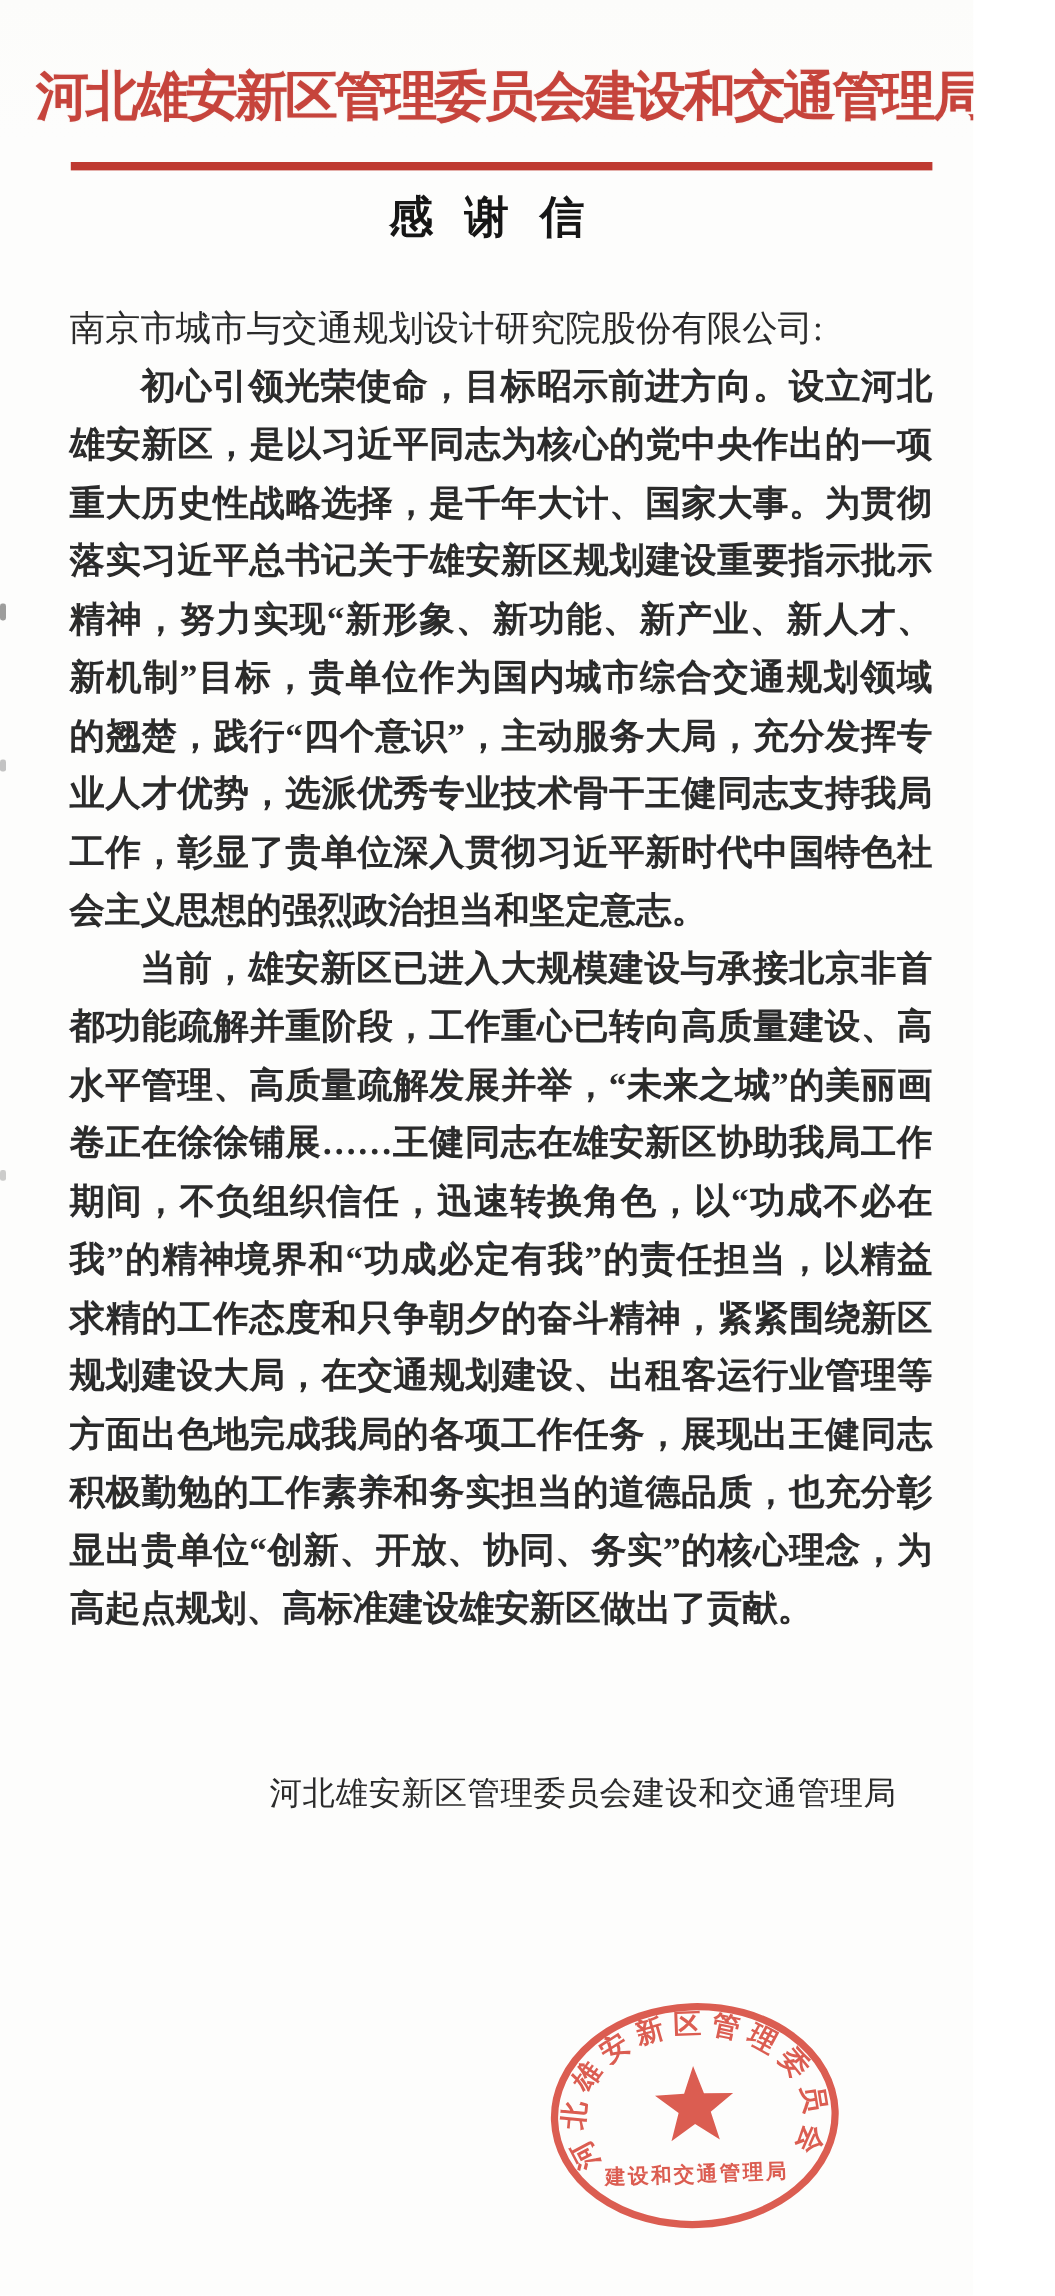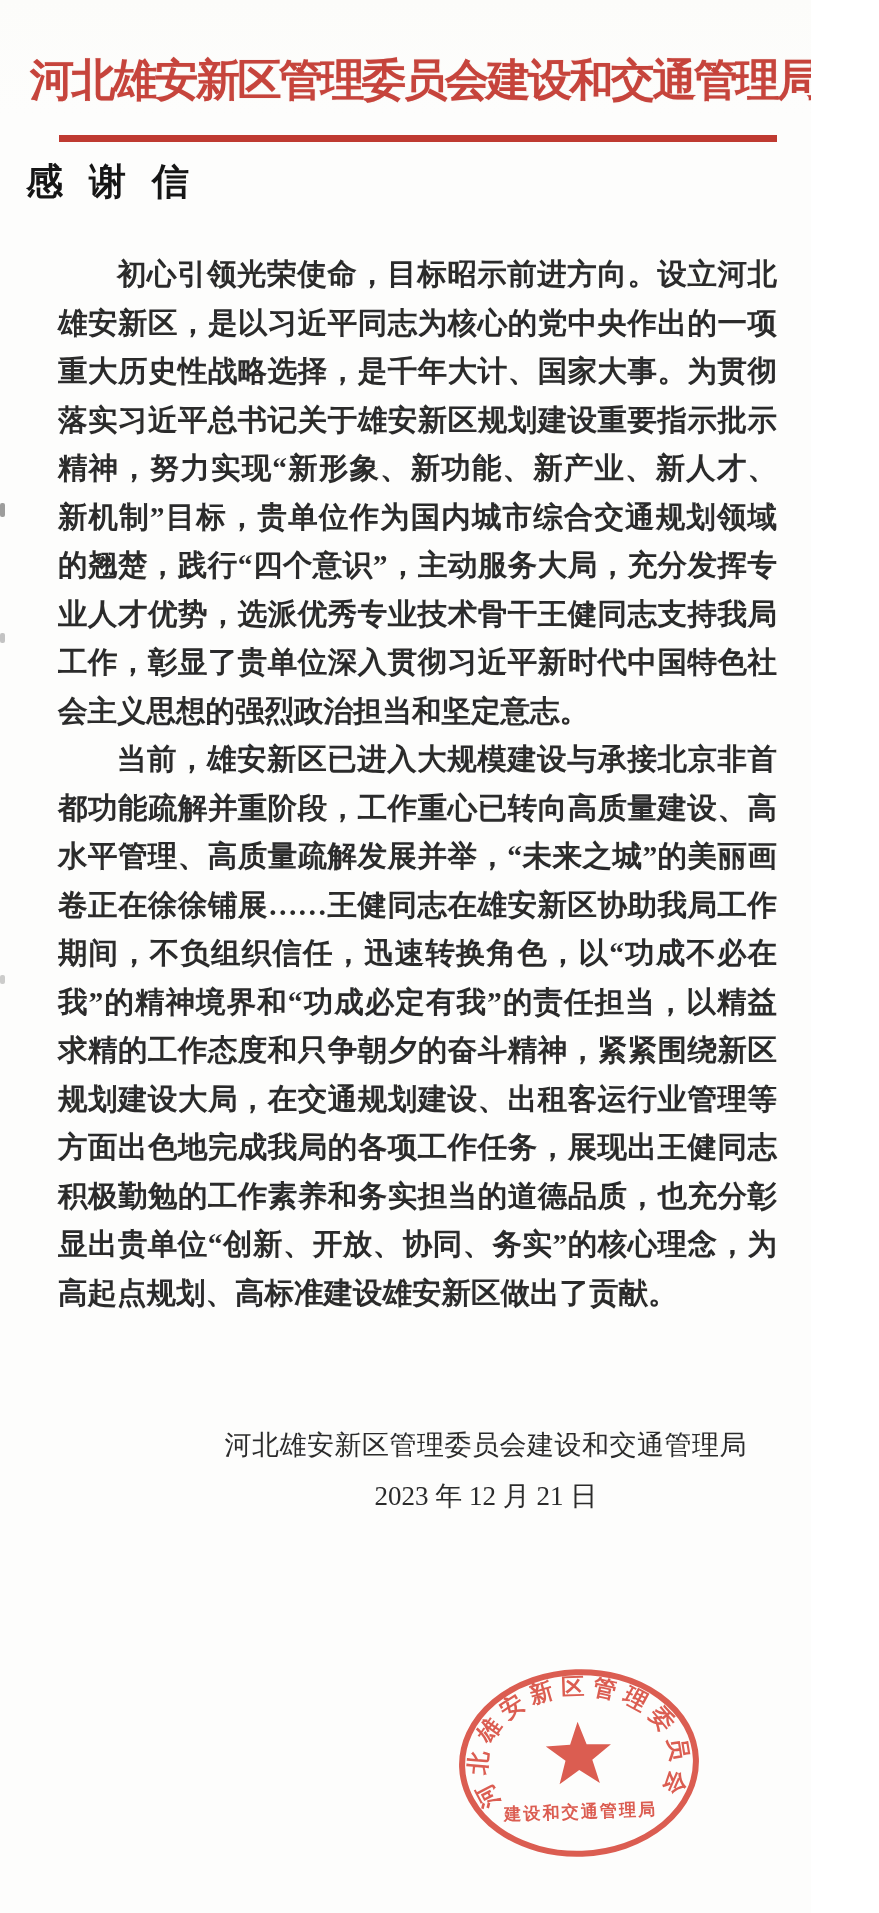--- a/index.html
+++ b/index.html
@@ -48,20 +48,21 @@
     text-shadow: 0 0 1px rgba(198,68,60,0.35);
   }
   .head-rule {
     margin: 26px 34px 0 59px;
     height: 4px;
     border-top: 5px solid var(--rule-red);
     border-bottom: 2px solid var(--rule-red);
   }
   .letter-title {
     margin-top: 17px;
+    text-align: center;
     font-size: 37px;
     line-height: 46px;
     font-weight: bold;
     color: #161616;
     letter-spacing: 26px;
     padding-left: 26px;
   }
   .letter-body {
     margin-top: 45px;
     padding: 0 34px 0 58px;
@@ -132,29 +133,29 @@
   <div class="scan-artifact artifact-2"></div>
   <div class="scan-artifact artifact-3"></div>
 
   <div class="org-name">河北雄安新区管理委员会建设和交通管理局</div>
 
   <div class="head-rule"></div>
 
   <div class="letter-title">感谢信</div>
 
   <div class="letter-body">
+    <p class="addressee">南京市城市与交通规划设计研究院股份有限公司:</p>
 
   <p class="para">初心引领光荣使命，目标昭示前进方向。设立河北雄安新区，是以习近平同志为核心的党中央作出的一项重大历史性战略选择，是千年大计、国家大事。为贯彻落实习近平总书记关于雄安新区规划建设重要指示批示精神，努力实现“新形象、新功能、新产业、新人才、新机制”目标，贵单位作为国内城市综合交通规划领域的翘楚，践行“四个意识”，主动服务大局，充分发挥专业人才优势，选派优秀专业技术骨干王健同志支持我局工作，彰显了贵单位深入贯彻习近平新时代中国特色社会主义思想的强烈政治担当和坚定意志。</p>
       <p class="para">当前，雄安新区已进入大规模建设与承接北京非首都功能疏解并重阶段，工作重心已转向高质量建设、高水平管理、高质量疏解发展并举，“未来之城”的美丽画卷正在徐徐铺展……王健同志在雄安新区协助我局工作期间，不负组织信任，迅速转换角色，以“功成不必在我”的精神境界和“功成必定有我”的责任担当，以精益求精的工作态度和只争朝夕的奋斗精神，紧紧围绕新区规划建设大局，在交通规划建设、出租客运行业管理等方面出色地完成我局的各项工作任务，展现出王健同志积极勤勉的工作素养和务实担当的道德品质，也充分彰显出贵单位“创新、开放、协同、务实”的核心理念，为高起点规划、高标准建设雄安新区做出了贡献。</p>
     </div>
 
   <div class="footer">
     <div class="sig-block">
       <div class="signer">河北雄安新区管理委员会建设和交通管理局</div>
-      <div class="date">2023 年 12 月 21 日</div>
     </div>
   </div>
 
   <svg class="seal" viewBox="0 0 244 190" xmlns="http://www.w3.org/2000/svg">
     <ellipse cx="122" cy="95" rx="116" ry="90" fill="none" stroke="var(--seal-red)" stroke-width="6"></ellipse>
     <path id="sealArc" d="M 42.3 129 A 92 68 0 1 1 201.7 129" fill="none"></path>
     <text class="arc-text">
       <textPath href="#sealArc" startOffset="50%" text-anchor="middle">河北雄安新区管理委员会</textPath>
     </text>
     <polygon fill="var(--seal-red)" points="122,54 130.2,76.7 154.3,77.5 135.3,92.3 142,115.5 122,102 102,115.5 108.7,92.3 89.7,77.5 113.8,76.7"></polygon>

